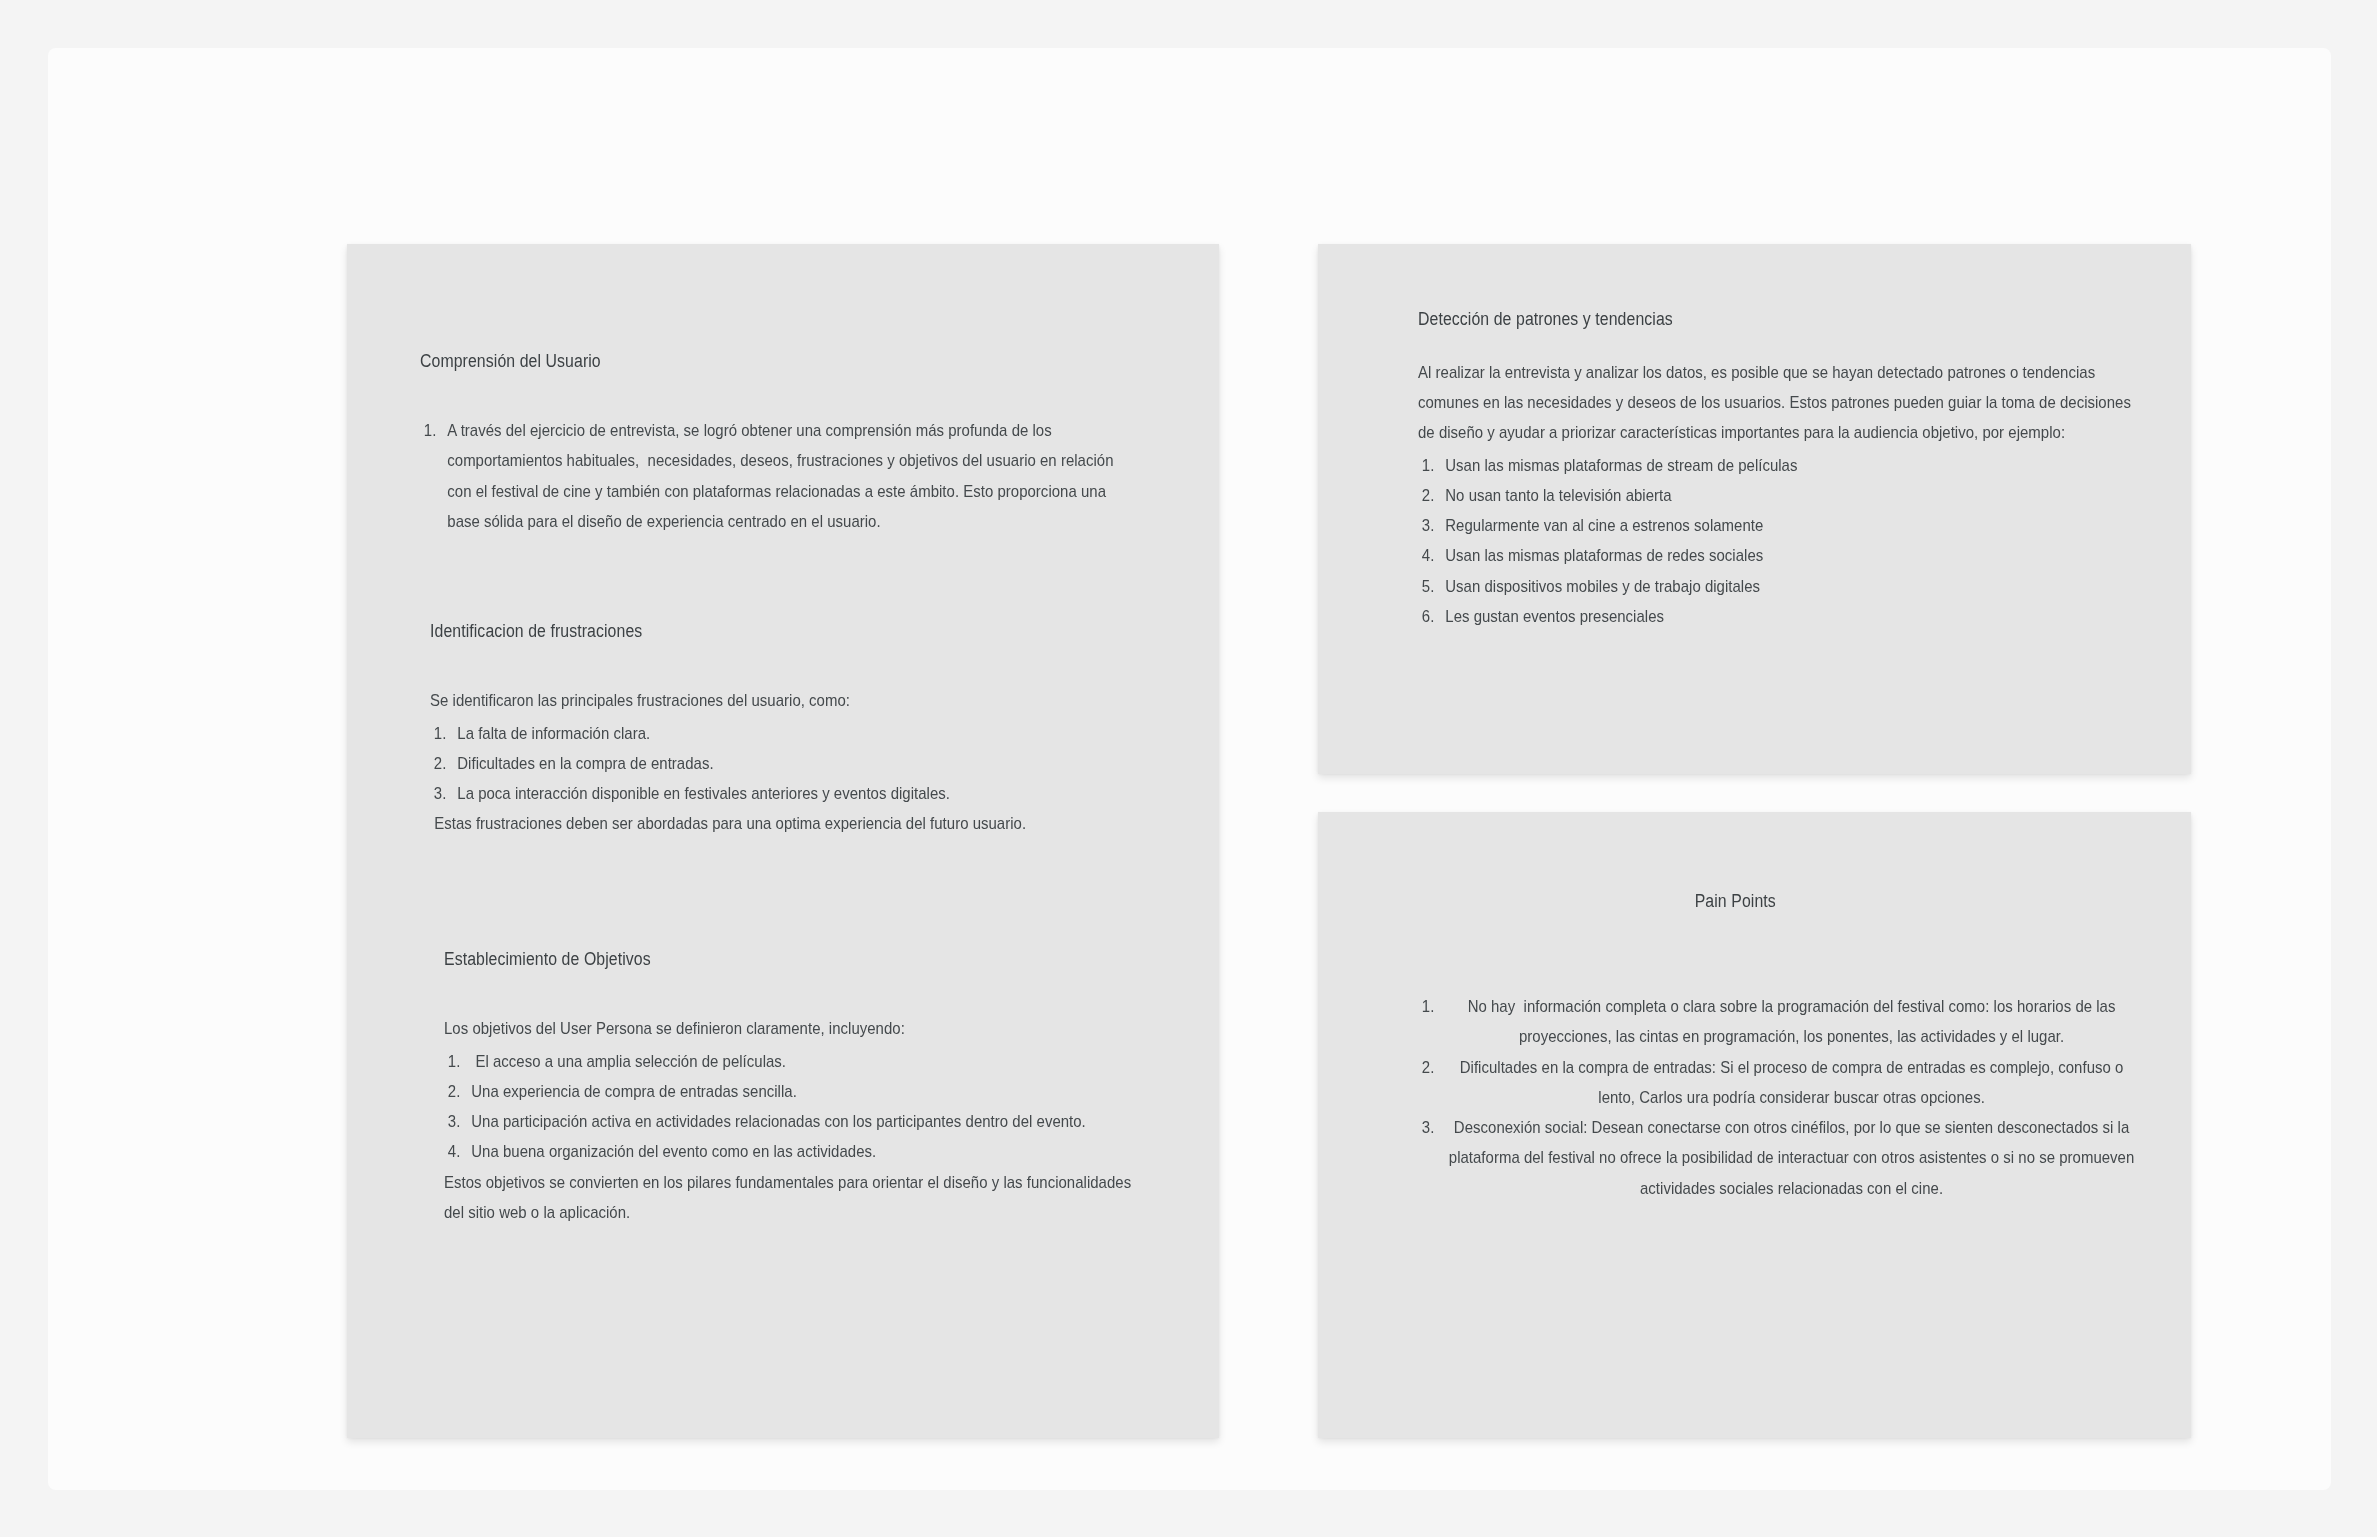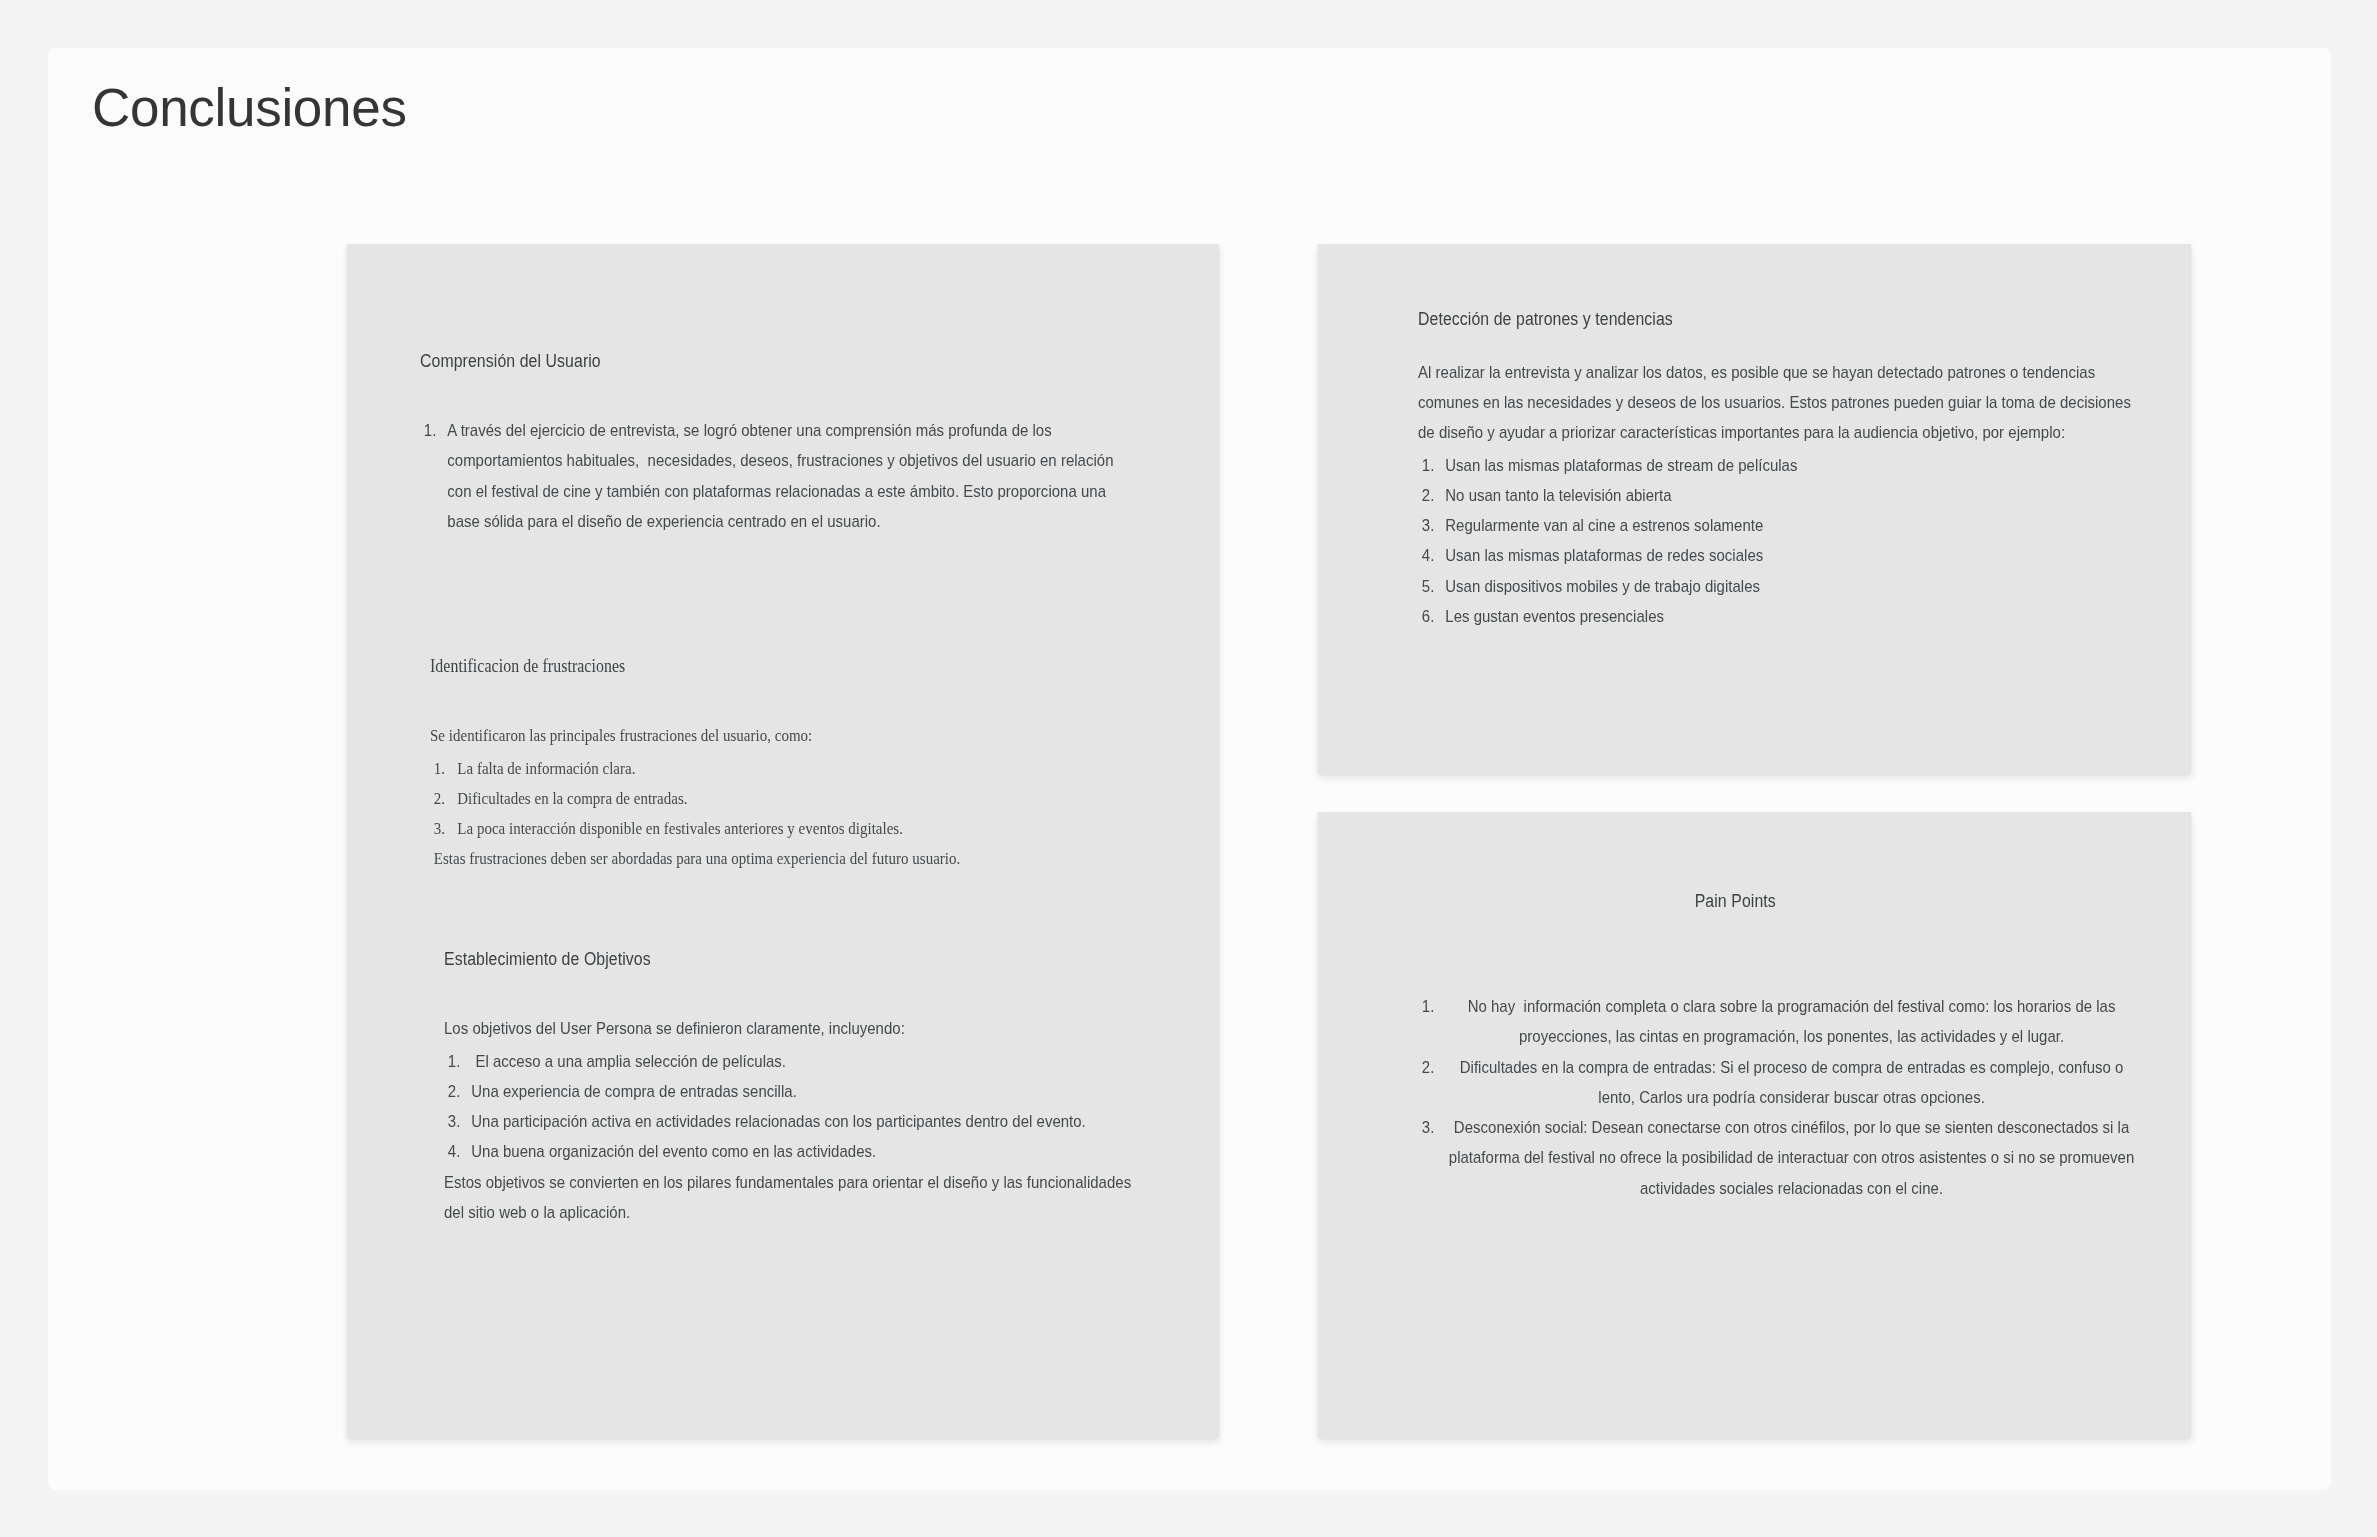--- a/index.html
+++ b/index.html
@@ -103,34 +103,33 @@
     color: #44494c;
   }
   .gap-m  { height: 25.5px; }
   .gap-l  { height: 42px; }
 </style>
 </head>
 <body>
 
 <div class="page-panel">
 
-  <h1 class="page-title">Conclusiones</h1>
 
   <div class="card card-left">
     <div class="card-body">
 
       <div class="section" style="left:73px; top:105px; width:721px;">
         <div class="sec-title">Comprensión del Usuario</div>
         <div class="gap-l"></div>
         <ol class="ol" style="width:804px;">
           <li>A través del ejercicio de entrevista, se logró obtener una comprensión más profunda de los comportamientos habituales,  necesidades, deseos, frustraciones y objetivos del usuario en relación con el festival de cine y también con plataformas relacionadas a este ámbito. Esto proporciona una base sólida para el diseño de experiencia centrado en el usuario.</li>
         </ol>
       </div>
 
-      <div class="section" style="left:83px; top:410px; width:721px;font-family:Liberation Serif, serif;">
+      <div class="section" style="left:83px; top:375px; width:721px;">
         <div class="sec-title">Identificacion de frustraciones</div>
         <div class="gap-l"></div>
         <div class="para" style="width:804px;">Se identificaron las principales frustraciones del usuario, como:</div>
         <ol class="ol" style="width:804px; margin-top:2.2px;">
           <li>La falta de información clara.</li>
           <li>Dificultades en la compra de entradas.</li>
           <li>La poca interacción disponible en festivales anteriores y eventos digitales.</li>
         </ol>
         <div class="para" style="width:804px;"> Estas frustraciones deben ser abordadas para una optima experiencia del futuro usuario.</div>
       </div>

